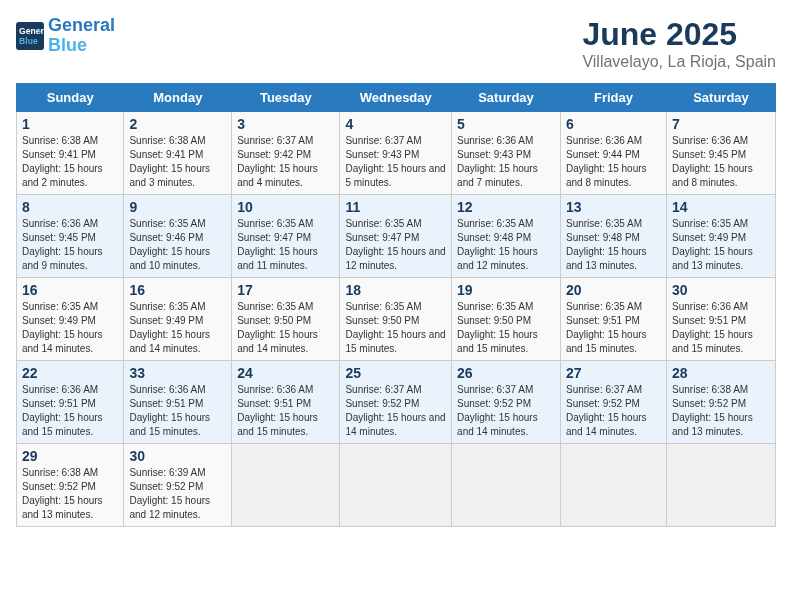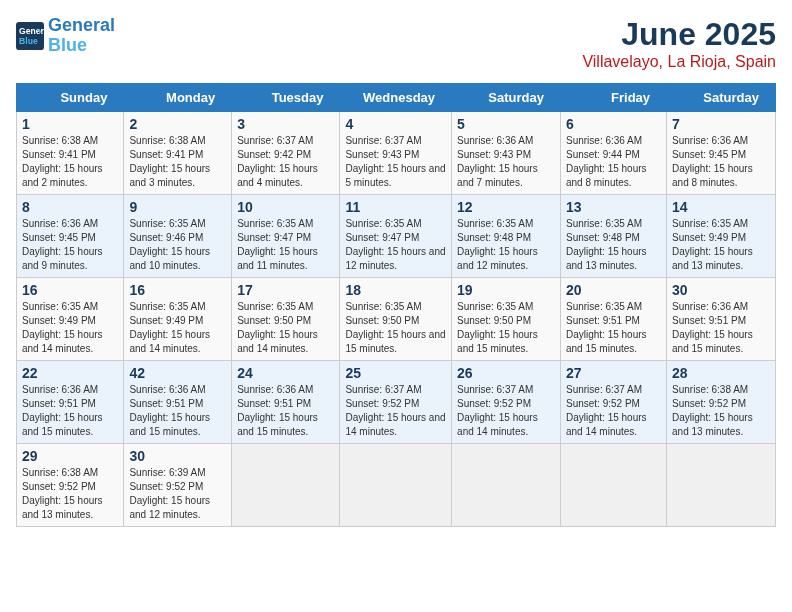--- a/index.html
+++ b/index.html
@@ -28,41 +28,40 @@
       line-height: 1.1;
     }
     .logo-text span {
       color: #2a7abf;
     }
     .logo-icon {
       width: 28px;
       height: 28px;
     }
     .title-area {
-      text-align: right;
     }
     .month-title {
       font-size: 32px;
       font-weight: bold;
       color: #1a3a5c;
     }
     .location-title {
       font-size: 16px;
-      color: #b91c1c;
+      color: #737373;
     }
     table {
       width: 100%;
       border-collapse: collapse;
       font-size: 11px;
     }
     thead tr th {
       background-color: #2a7abf;
       color: #fff;
       padding: 6px 16px;
-      text-align: right;
+      text-align: center;
       font-size: 13px;
       font-weight: bold;
       border: 1px solid #2a7abf;
     }
     tbody tr td {
       border: 1px solid #ccc;
       vertical-align: top;
       padding: 4px 5px;
       width: 113px;
       min-height: 80px;
@@ -214,21 +213,21 @@
           <span class="day-num">30</span>
           <div class="day-detail">Sunrise: 6:36 AM<br>Sunset: 9:51 PM<br>Daylight: 15 hours and 15 minutes.</div>
         </td>
       </tr>
       <tr>
         <td>
           <span class="day-num">22</span>
           <div class="day-detail">Sunrise: 6:36 AM<br>Sunset: 9:51 PM<br>Daylight: 15 hours and 15 minutes.</div>
         </td>
         <td>
-          <span class="day-num">42</span>
+          <span class="day-num">33</span>
           <div class="day-detail">Sunrise: 6:36 AM<br>Sunset: 9:51 PM<br>Daylight: 15 hours and 15 minutes.</div>
         </td>
         <td>
           <span class="day-num">24</span>
           <div class="day-detail">Sunrise: 6:36 AM<br>Sunset: 9:51 PM<br>Daylight: 15 hours and 15 minutes.</div>
         </td>
         <td>
           <span class="day-num">25</span>
           <div class="day-detail">Sunrise: 6:37 AM<br>Sunset: 9:52 PM<br>Daylight: 15 hours and 14 minutes.</div>
         </td>

